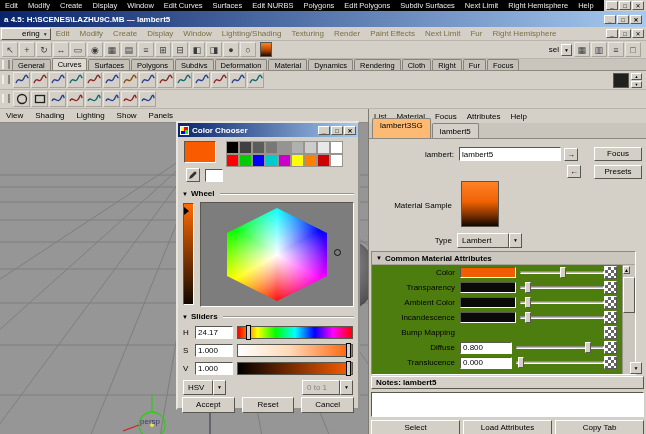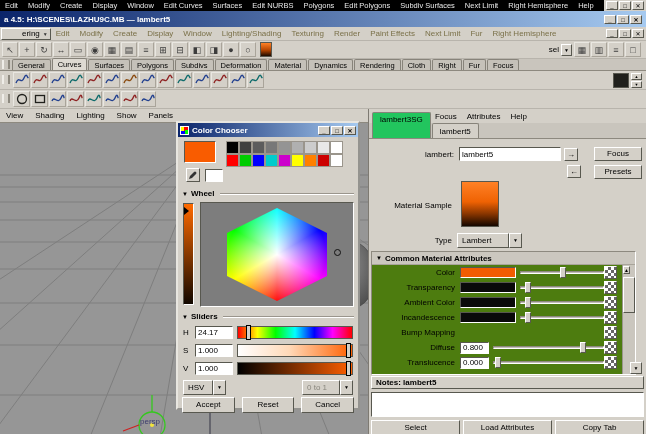--- a/index.html
+++ b/index.html
@@ -55,42 +55,42 @@
   .vp-menubar { height:14px; display:flex; align-items:center; background:#d4d0c8; border-bottom:1px solid #8d897f; }
   .vp-menubar .mi { padding:0 6px; }
   .vp-canvas { position:relative; height:314px; background:#969696; overflow:hidden; }
   .persp-label { position:absolute; left:140px; top:294px; color:#3c3c6e; font-size:8px; }
 
   
   .ae { flex:1; display:flex; flex-direction:column; border-left:1px solid #7e7a72; background:#d4d0c8; }
   .ae-menubar { height:14px; display:flex; align-items:center; }
   .ae-menubar .mi { padding:0 5px; }
   .ae-tabs { height:16px; display:flex; align-items:flex-end; background:#c9c5bd; border-bottom:1px solid #8d897f; padding-left:3px; }
-  .ae-tab { height:26px; line-height:13px; padding:0 7px; background:#22c55e; border:1px solid #87837a; border-bottom:none; border-radius:2px 2px 0 0; margin-right:1px; }
+  .ae-tab { height:20px; line-height:13px; padding:0 7px; background:#fdba74; border:1px solid #87837a; border-bottom:none; border-radius:2px 2px 0 0; margin-right:1px; }
   .ae-tab.active { background:#d4d0c8; height:15px; line-height:15px; }
   .ae-body { position:relative; height:298px; }
   .ae-label { width:88px; text-align:right; padding-right:5px; }
   .mini-btn { width:14px; height:13px; font-size:8px; line-height:11px; text-align:center; }
   .field { height:14px; font-family:"Liberation Sans",sans-serif; font-size:8px; padding:0 2px; }
   .name-row { position:absolute; top:8px; left:2px; right:2px; display:flex; align-items:center; }
   .focus-btn { position:absolute; right:4px; top:8px; width:48px; height:14px; line-height:12px; }
   .presets-btn { position:absolute; right:4px; top:26px; width:48px; height:14px; line-height:12px; }
   .mini2 { position:absolute; left:198px; top:26px; }
   .sample-label { position:absolute; left:0; top:62px; }
   .sample-swatch { position:absolute; left:92px; top:42px; width:38px; height:46px; border:1px solid #58584f; background:linear-gradient(180deg,#ff8126 0%,#ef6203 45%,#8a3600 72%,#140700 100%); }
   .type-row { position:absolute; top:94px; left:0; right:2px; display:flex; align-items:center; }
   .dd { display:flex; align-items:stretch; height:15px; }
   .dd-text { background:#d4d0c8; border:1px solid; border-color:#ffffff #58584f #58584f #ffffff; padding:0 4px; line-height:13px; min-width:52px; }
   .dd-arrow { width:13px; font-size:5px; line-height:13px; text-align:center; }
   .section { position:absolute; top:112px; left:2px; right:10px; height:124px; border:1px solid; border-color:#8d897f #ffffff #ffffff #8d897f; background:#4d7c0f; }
   .sec-header { height:13px; display:flex; align-items:center; gap:3px; padding:0 4px; font-weight:bold; background:#cbc7bf; border-bottom:1px solid #a8a49a; }
   .sec-arrow { font-size:6px; }
   .ae-row { height:15px; display:flex; align-items:center; padding-right:18px; }
   .swatch { width:56px; height:11px; border:1px solid; border-color:#58584f #ffffff #ffffff #58584f; }
-  .val-field { width:29px; height:12px; }
+  .val-field { width:52px; height:12px; }
   .slider { position:relative; flex:1; height:11px; margin-left:4px; }
   .slider .groove { position:absolute; left:0; right:0; top:4px; height:3px; border:1px solid #8d897f; border-bottom-color:#fff; border-right-color:#fff; background:#c0bcb4; }
   .slider .handle { position:absolute; top:0; width:6px; height:11px; background:#d4d0c8; border:1px solid; border-color:#ffffff #58584f #58584f #ffffff; }
   .map-btn { width:13px; height:13px; margin-left:auto; border:1px solid; border-color:#ffffff #58584f #58584f #ffffff; background:#fff; background-image:linear-gradient(45deg,#666 25%,transparent 25%,transparent 75%,#666 75%),linear-gradient(45deg,#666 25%,transparent 25%,transparent 75%,#666 75%); background-size:6px 6px; background-position:0 0,3px 3px; }
   .sb { position:absolute; right:0; top:13px; bottom:0; width:13px; background:#cac6be; border-left:1px solid #9a958c; }
   .sb-btn { width:12px; height:12px; font-size:5px; line-height:11px; text-align:center; }
   .sb-btn.down { position:absolute; bottom:0; }
   .sb-thumb { position:absolute; top:12px; left:0; width:12px; height:36px; }
   .notes-header { position:absolute; top:237px; left:2px; right:2px; height:13px; line-height:11px; font-weight:bold; padding-left:4px; }
   .notes-area { position:absolute; top:253px; left:2px; right:2px; height:25px; resize:none; font-family:"Liberation Sans",sans-serif; font-size:8px; }

